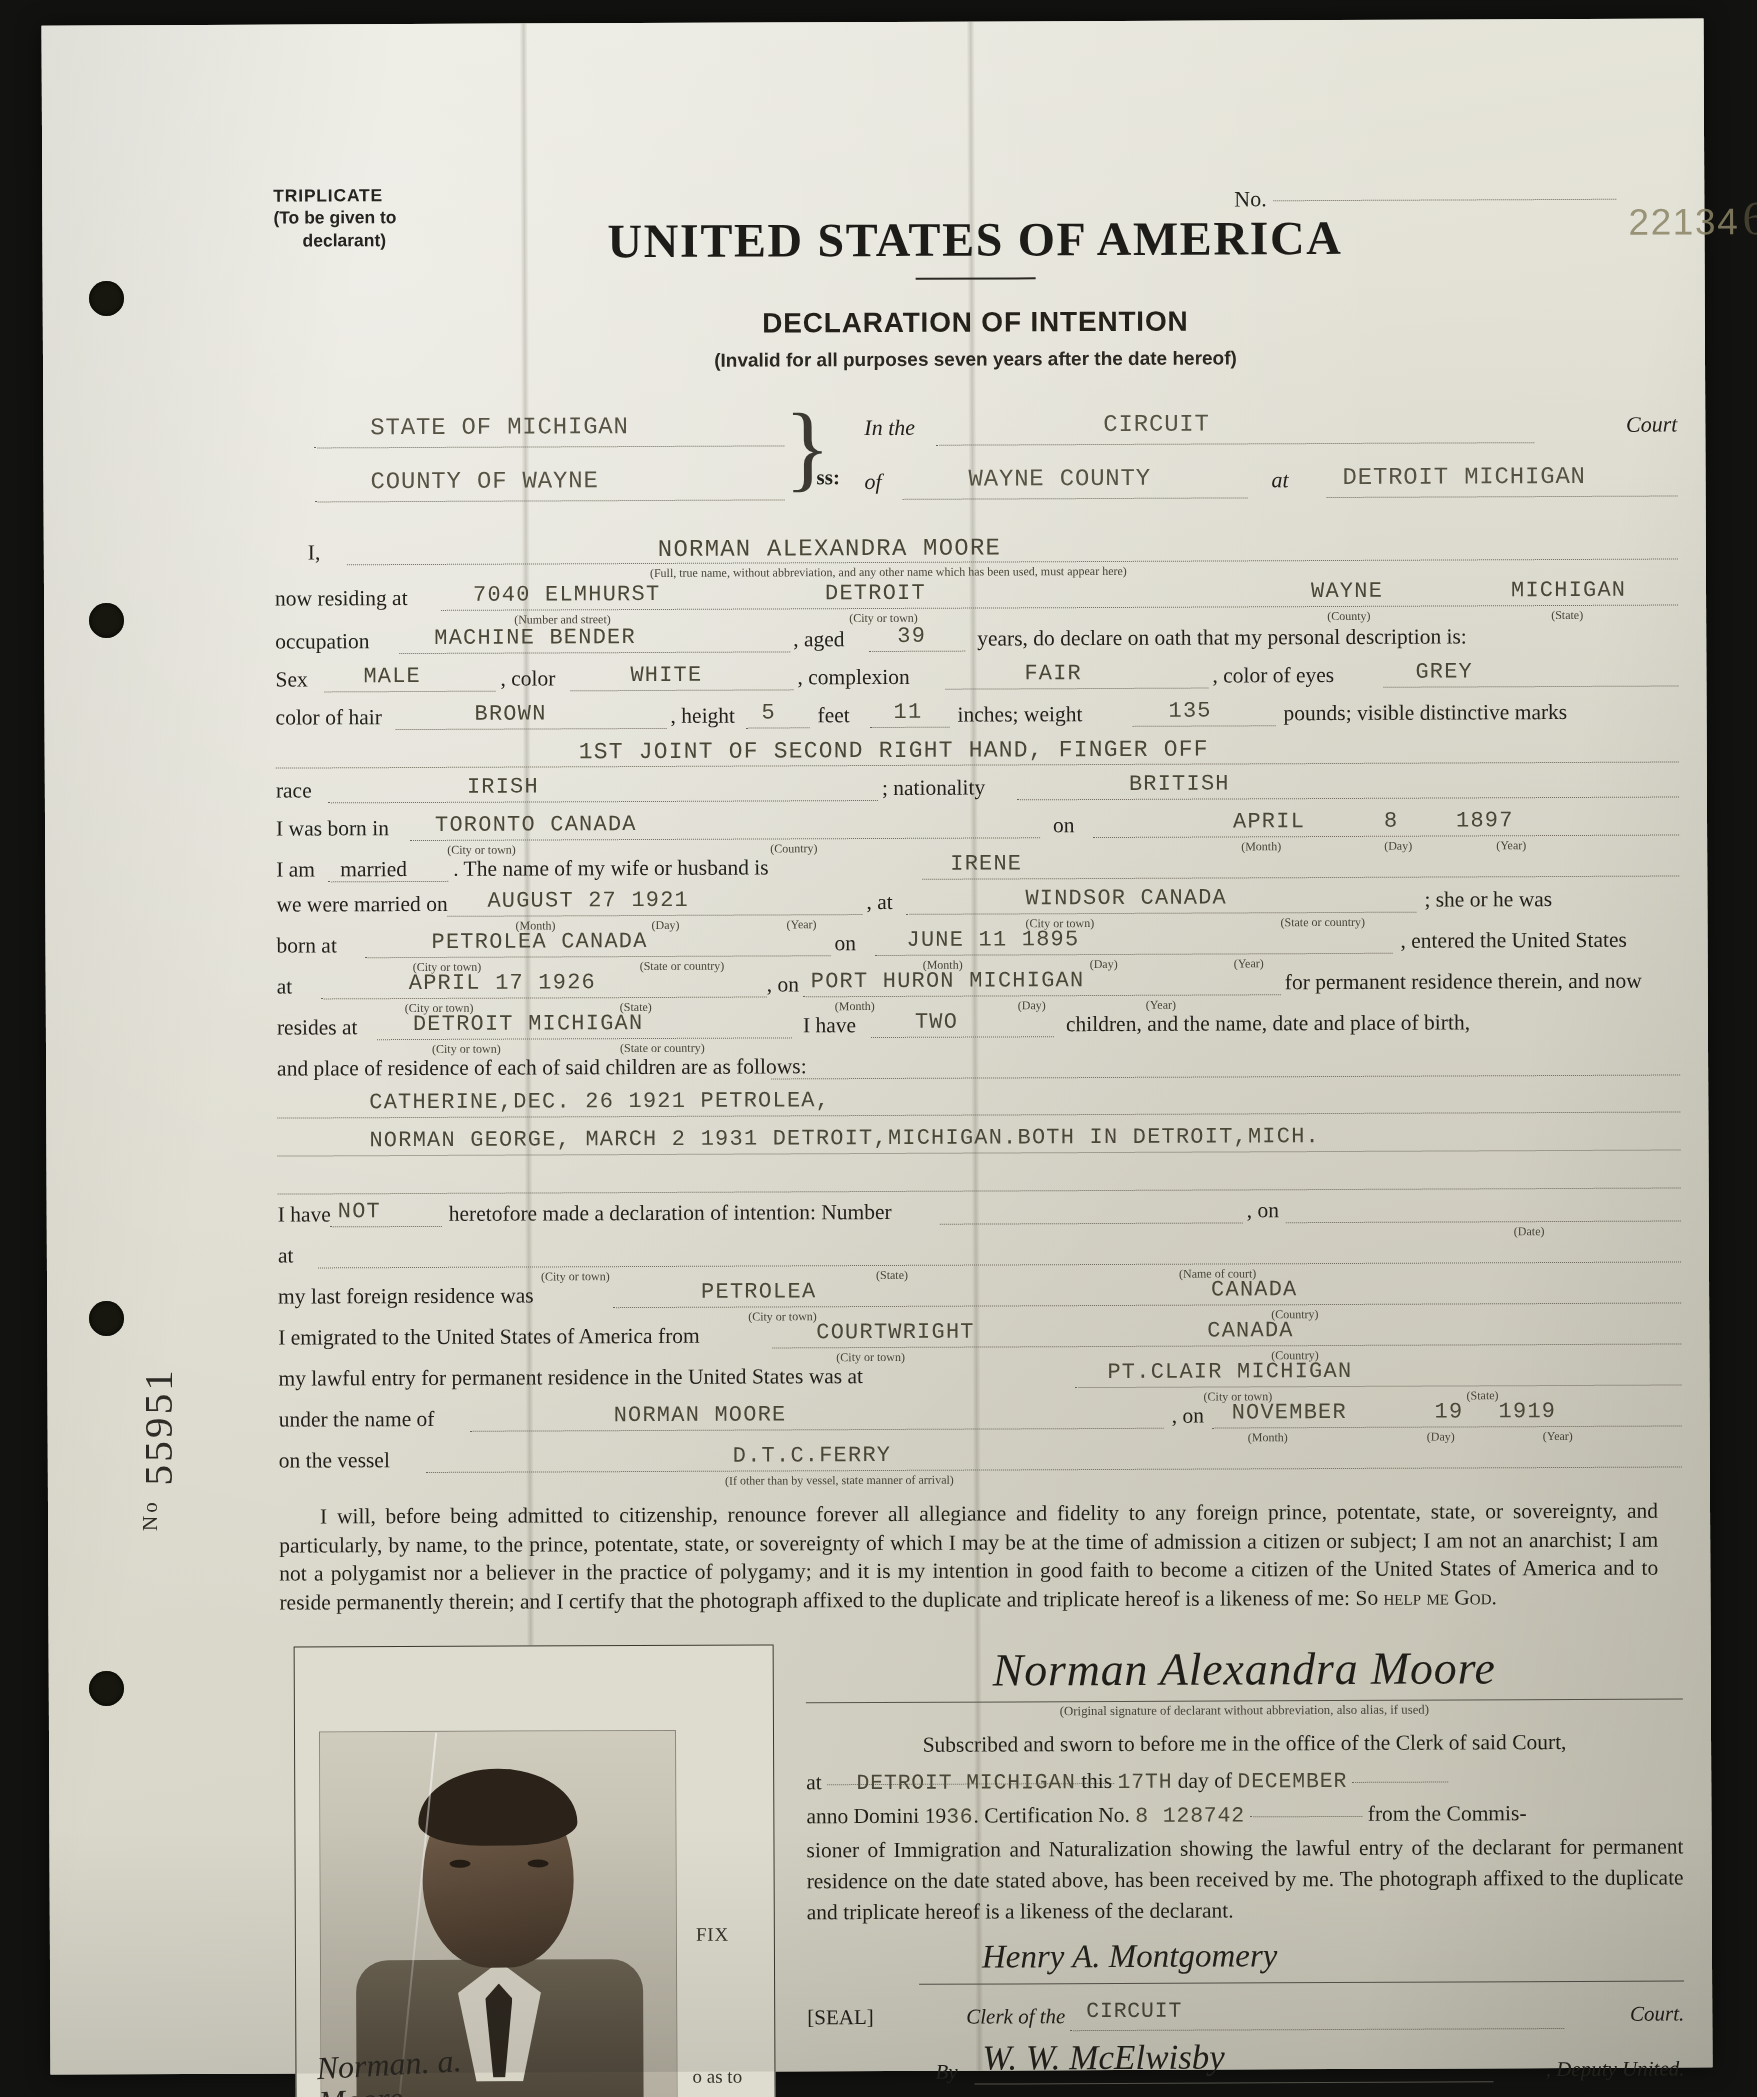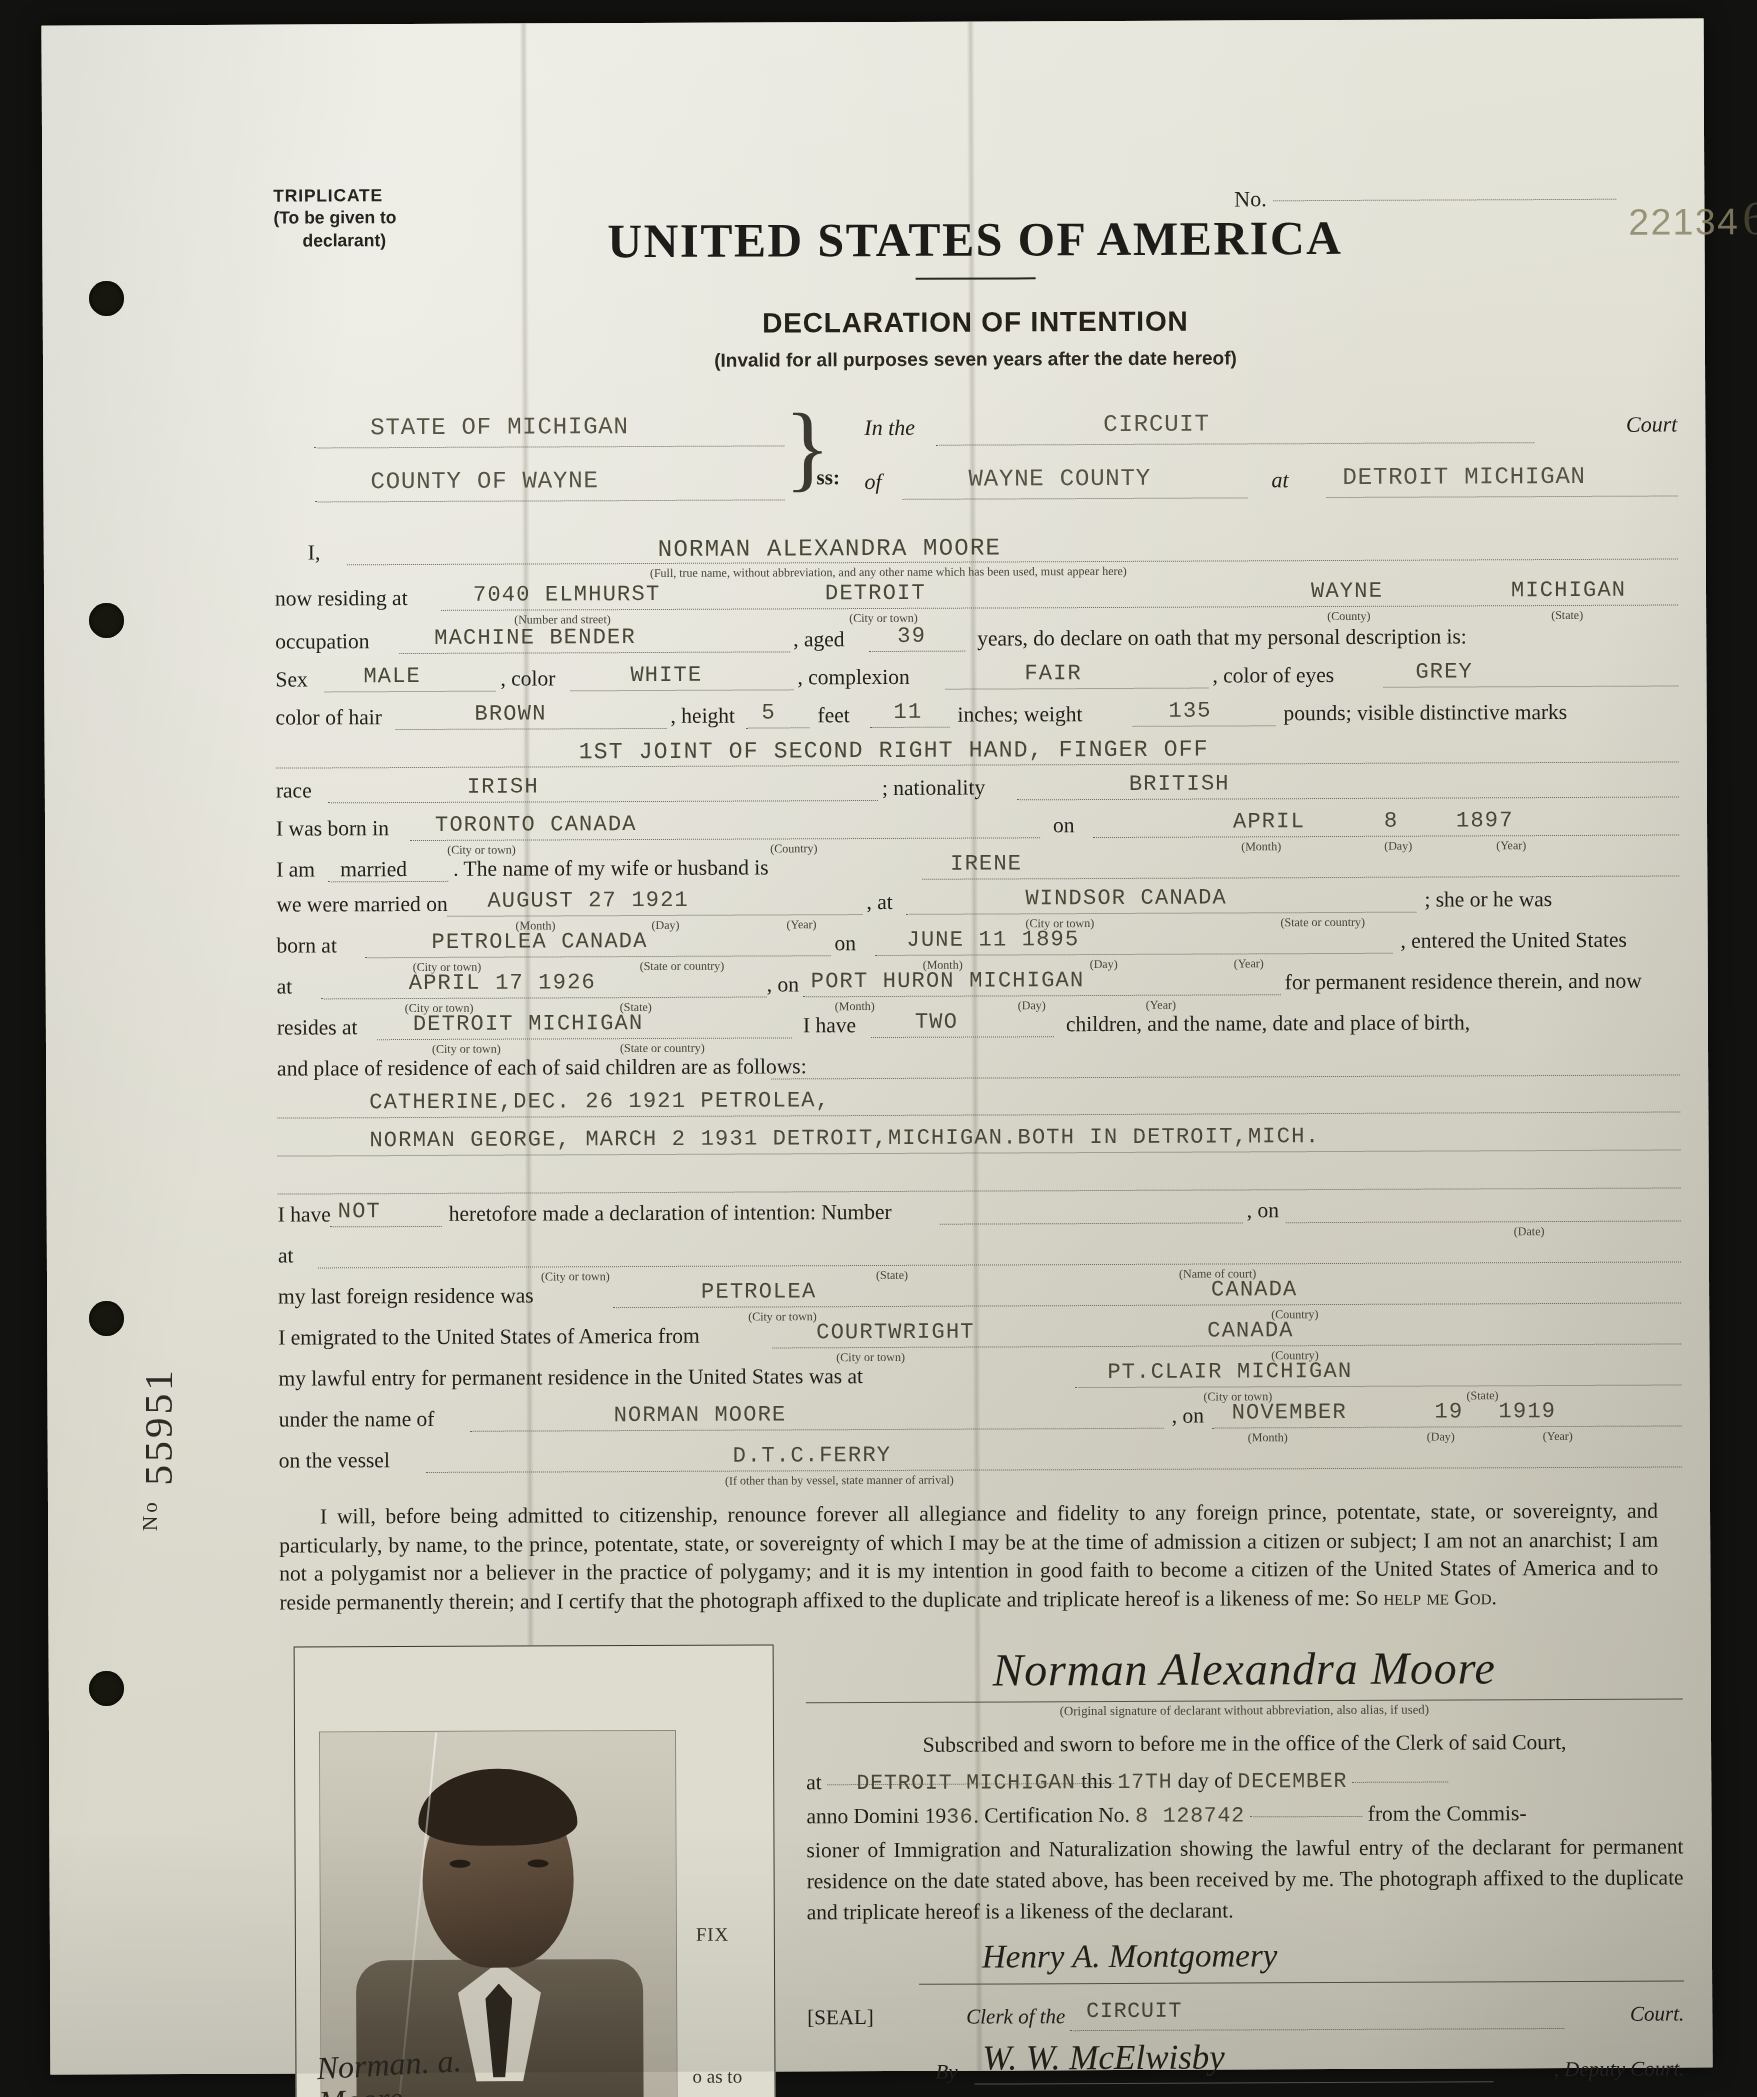--- a/index.html
+++ b/index.html
@@ -841,21 +841,21 @@
             <div class="clerkof">Clerk of the</div>
             <div class="rule"></div>
             <div class="court-ink inline-ink">CIRCUIT</div>
             <div class="court">Court.</div>
           </div>
 
           <div class="deputy">
             <div class="by">By</div>
             <div class="sig">W. W. McElwisby</div>
             <div class="rule"></div>
-            <div class="lbl2">, Deputy Court.</div>
+            <div class="lbl2">, Deputy United.</div>
           </div>
 
         </div>
       </div>
 
     </div>
   </div>
 
   <div class="hole h1"></div>
   <div class="hole h2"></div>

